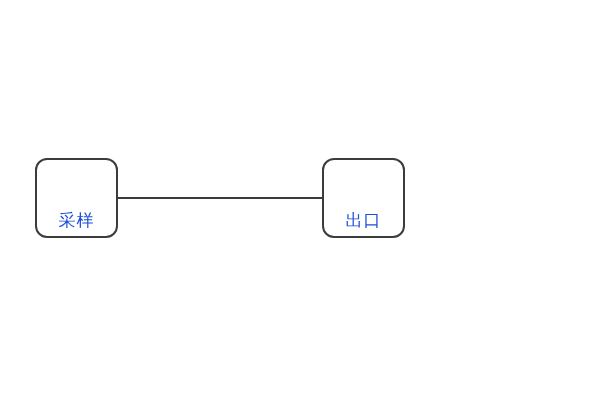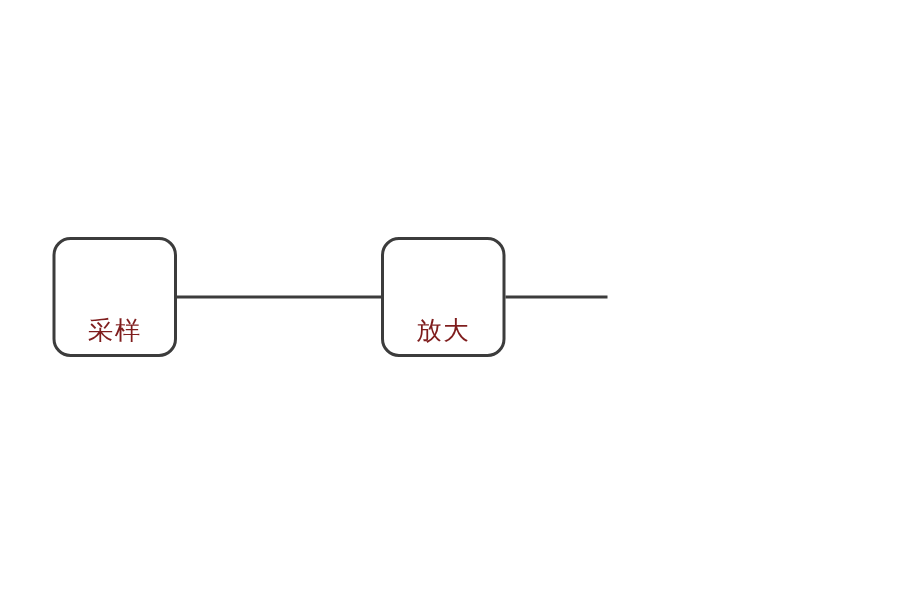--- a/index.html
+++ b/index.html
@@ -31,21 +31,21 @@
     background: #ffffff;
     border: 2px solid #3c3c3c;
     border-radius: 12px;
     display: flex;
     align-items: center;
     justify-content: center;
     flex: 0 0 auto;
   }
   .flow-node .node-label {
     font-size: 17px;
-    color: #7f1d1d;
+    color: #1d4ed8;
     letter-spacing: 1px;
     white-space: nowrap;
     margin-top: 44px;
   }
   .flow-connector {
     width: 68px;
     height: 0;
     border-top: 2px solid #3c3c3c;
     flex: 0 0 auto;
   }
@@ -58,21 +58,21 @@
 
     <div class="flow-node">
       <span class="node-label">采样</span>
     </div>
 
     <div class="flow-connector"></div>
 
 
     <div class="flow-connector"></div>
 
-    <div class="flow-node">
-      <span class="node-label">放大</span>
-    </div>
 
     <div class="flow-connector"></div>
 
+    <div class="flow-node">
+      <span class="node-label">出口</span>
+    </div>
 
   </div>
 </div>
 
 </body></html>

